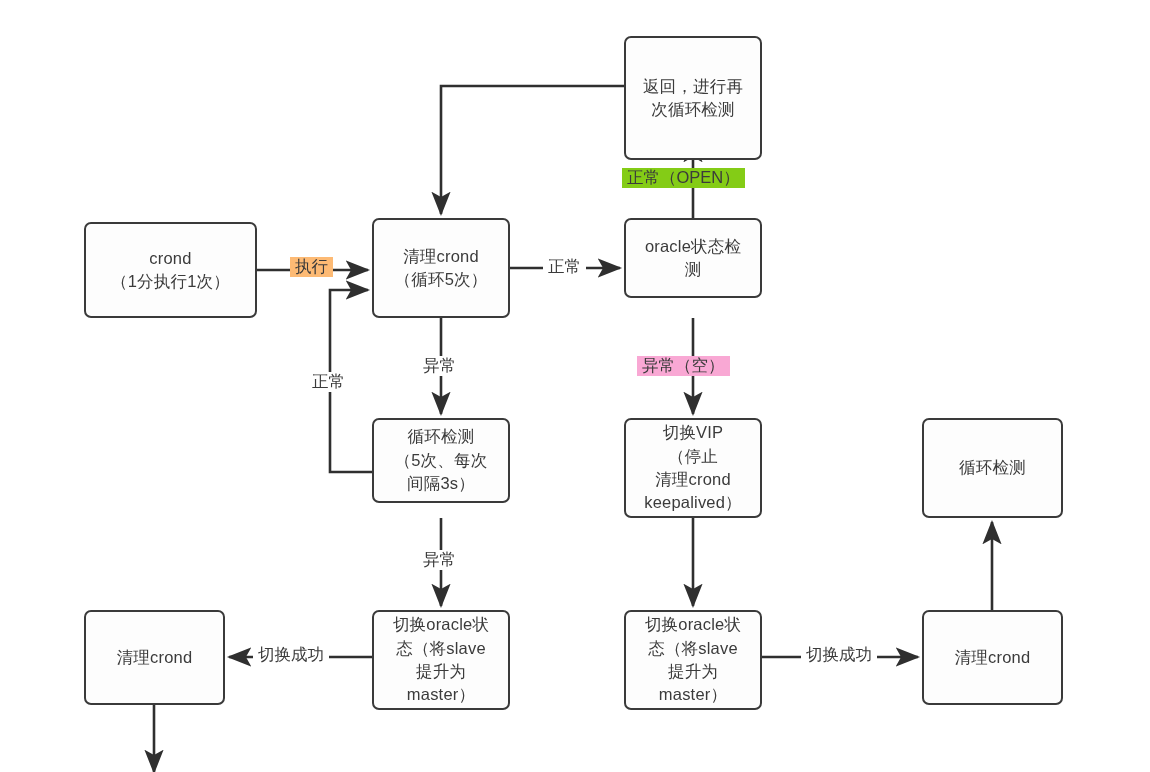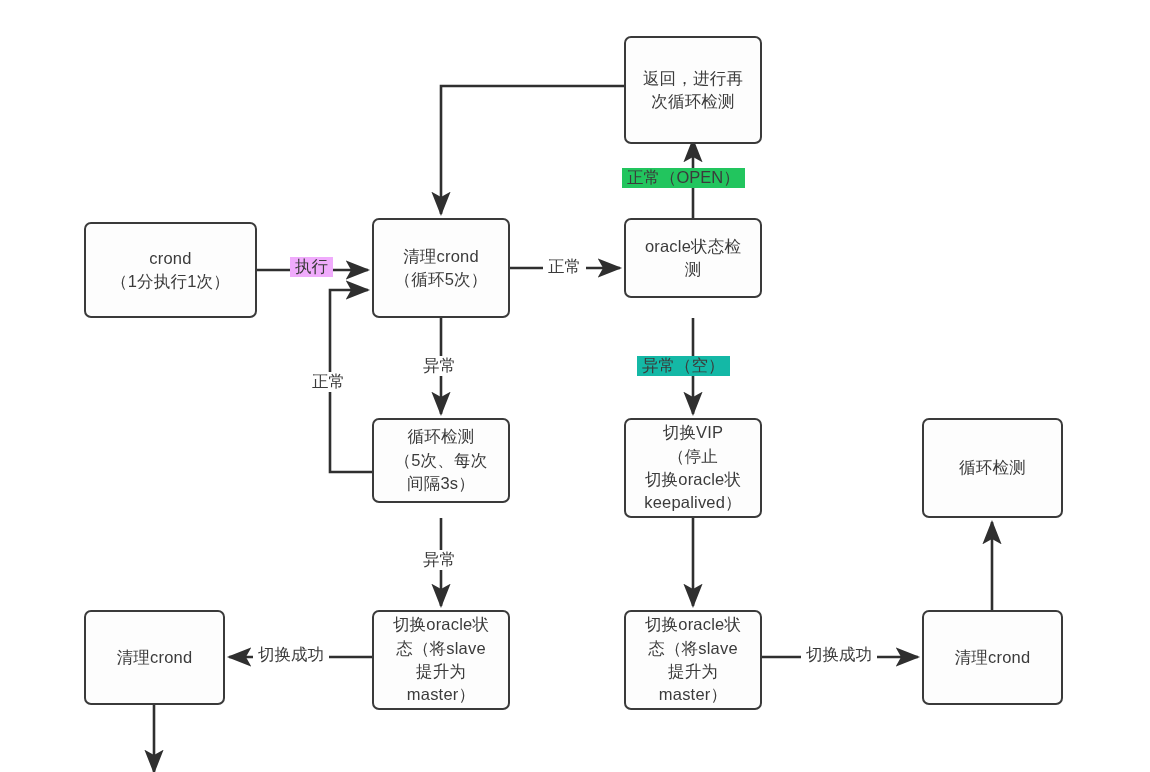--- a/index.html
+++ b/index.html
@@ -80,44 +80,44 @@
   </g>
 </svg>
 
 <div id="nodes-layer">
     <div class="node" style="left: 84px; top: 222px; width: 173px; height: 96px;">crond
 （1分执行1次）</div>
     <div class="node" style="left: 372px; top: 218px; width: 138px; height: 100px;">清理crond
 （循环5次）</div>
     <div class="node" style="left: 624px; top: 218px; width: 138px; height: 80px;">oracle状态检
 测</div>
-    <div class="node" style="left: 624px; top: 36px; width: 138px; height: 108px;">返回，进行再
+    <div class="node" style="left: 624px; top: 36px; width: 138px; height: 124px;">返回，进行再
 次循环检测</div>
     <div class="node" style="left: 372px; top: 418px; width: 138px; height: 85px;">循环检测
 （5次、每次
 间隔3s）</div>
     <div class="node" style="left: 624px; top: 418px; width: 138px; height: 100px;">切换VIP
 （停止
-切换oracle状
+清理crond
 keepalived）</div>
     <div class="node" style="left: 922px; top: 418px; width: 141px; height: 100px;">循环检测</div>
     <div class="node" style="left: 372px; top: 610px; width: 138px; height: 100px;">切换oracle状
 态（将slave
 提升为
 master）</div>
     <div class="node" style="left: 624px; top: 610px; width: 138px; height: 100px;">切换oracle状
 态（将slave
 提升为
 master）</div>
     <div class="node" style="left: 84px; top: 610px; width: 141px; height: 95px;">清理crond</div>
     <div class="node" style="left: 922px; top: 610px; width: 141px; height: 95px;">清理crond</div>
   </div>
 <div id="labels-layer">
-    <div class="edge-label" style="left: 290px; top: 257px; background: #f0abfc; padding: 0px 5px;">执行</div>
+    <div class="edge-label" style="left: 290px; top: 257px; background: #fdba74; padding: 0px 5px;">执行</div>
     <div class="edge-label" style="left: 543px; top: 257px; background: rgb(255, 255, 255); padding: 0px 5px;">正常</div>
-    <div class="edge-label" style="left: 622px; top: 168px; background: #22c55e; padding: 0px 5px;">正常（OPEN）</div>
+    <div class="edge-label" style="left: 622px; top: 168px; background: #84cc16; padding: 0px 5px;">正常（OPEN）</div>
     <div class="edge-label" style="left: 418px; top: 356px; background: rgb(255, 255, 255); padding: 0px 5px;">异常</div>
-    <div class="edge-label" style="left: 637px; top: 356px; background: #14b8a6; padding: 0px 5px;">异常（空）</div>
+    <div class="edge-label" style="left: 637px; top: 356px; background: #f9a8d4; padding: 0px 5px;">异常（空）</div>
     <div class="edge-label" style="left: 307px; top: 372px; background: rgb(255, 255, 255); padding: 0px 5px;">正常</div>
     <div class="edge-label" style="left: 418px; top: 550px; background: rgb(255, 255, 255); padding: 0px 5px;">异常</div>
     <div class="edge-label" style="left: 253px; top: 645px; background: rgb(255, 255, 255); padding: 0px 5px;">切换成功</div>
     <div class="edge-label" style="left: 801px; top: 645px; background: rgb(255, 255, 255); padding: 0px 5px;">切换成功</div>
   </div>
 
 </body></html>

